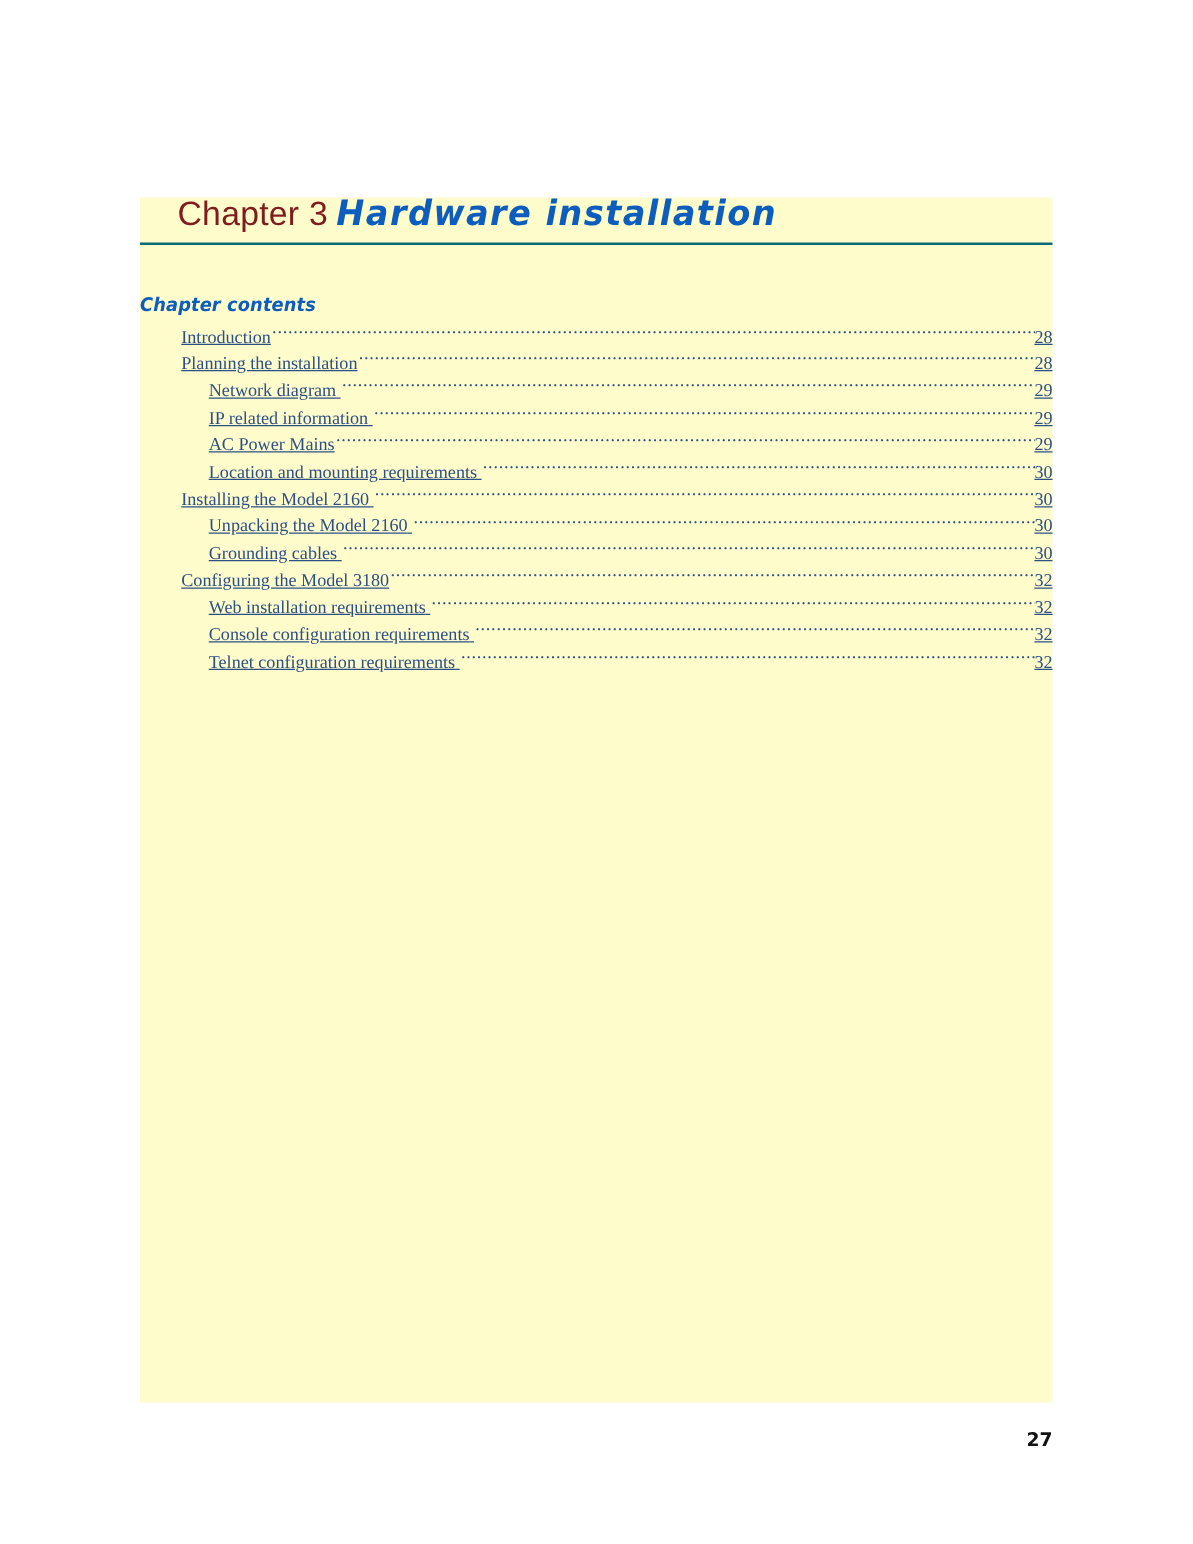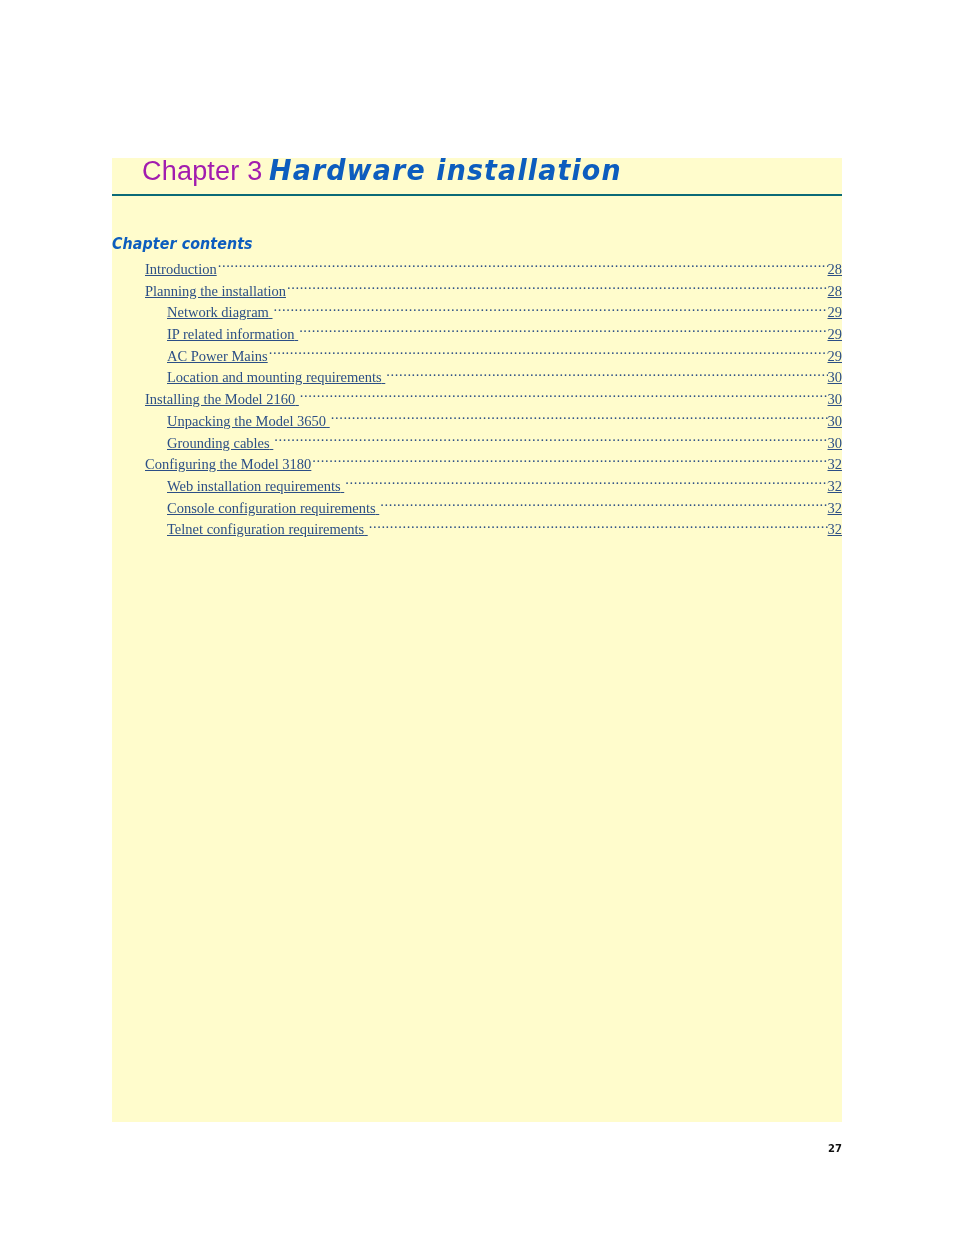--- a/index.html
+++ b/index.html
@@ -43,21 +43,21 @@
     display: flex;
     align-items: baseline;
   }
   .chapter-number {
     position: absolute;
     left: 30px;
     top: -2px;
     font-family: "Liberation Sans", sans-serif;
     font-size: 27px;
     font-weight: 400;
-    color: #a21caf;
+    color: #7f1d1d;
     letter-spacing: 0.2px;
     white-space: nowrap;
   }
   .chapter-heading {
     position: absolute;
     left: 157px;
     top: -4px;
     font-family: "DejaVu Sans", sans-serif;
     font-size: 28px;
     font-weight: 700;
@@ -151,21 +151,21 @@
   }
 
   
   .folio {
     position: absolute;
     left: 0;
     top: 1143px;
     width: 842px;
     text-align: right;
     font-family: "DejaVu Sans", sans-serif;
-    font-size: 10px;
+    font-size: 15px;
     font-weight: 700;
     color: #111111;
   }
 </style>
 </head>
 <body>
 
 <div class="page">
 
   <div class="chapter-panel">
@@ -209,21 +209,21 @@
           <span class="toc-label gap">Location and mounting requirements</span>
           <span class="toc-leader"></span>
           <span class="toc-page">30</span>
         </div>
         <div class="toc-entry level-1">
           <span class="toc-label gap">Installing the Model 2160</span>
           <span class="toc-leader"></span>
           <span class="toc-page">30</span>
         </div>
         <div class="toc-entry level-2">
-          <span class="toc-label gap">Unpacking the Model 3650</span>
+          <span class="toc-label gap">Unpacking the Model 2160</span>
           <span class="toc-leader"></span>
           <span class="toc-page">30</span>
         </div>
         <div class="toc-entry level-2">
           <span class="toc-label gap">Grounding cables</span>
           <span class="toc-leader"></span>
           <span class="toc-page">30</span>
         </div>
         <div class="toc-entry level-1">
           <span class="toc-label">Configuring the Model 3180</span>

